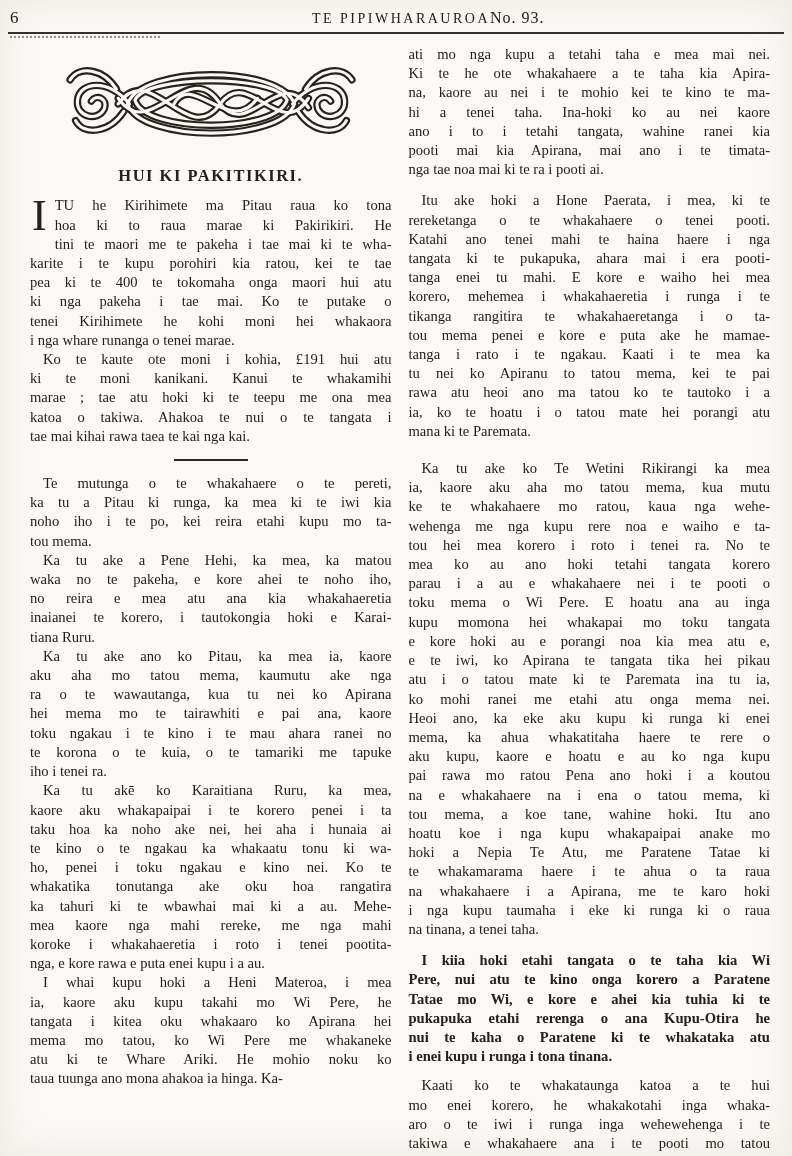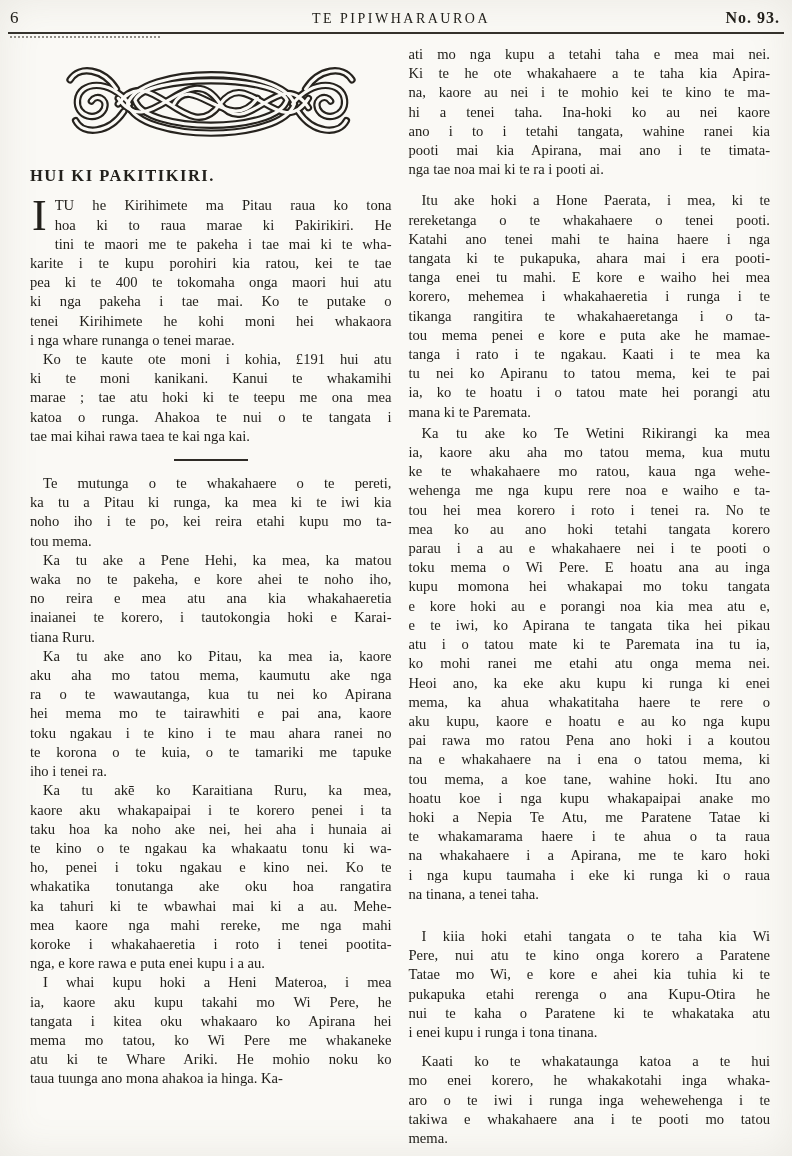--- a/index.html
+++ b/index.html
@@ -16,32 +16,32 @@
   }
   
   .masthead{
     display:grid;
     grid-template-columns:1fr auto 1fr;
     align-items:baseline;
     padding:8px 12px 0 10px;
   }
   .page-num{font-size:17px;text-align:left;}
   .paper-title{font-size:14px;letter-spacing:2.5px;text-align:center;font-weight:normal;margin-left:12px;}
-  .issue-num{font-size:16px;letter-spacing:1px;text-align:right;font-weight:bold;}
+  .issue-num{font-size:16px;letter-spacing:1px;}
   .head-rule{border-top:2.4px solid #35322c;margin:4px 8px 0 8px;}
   .head-rule-frag{width:150px;border-top:2px dotted #5a564e;margin:2px 0 0 10px;opacity:.65;}
 
   
   .cols{display:flex;gap:17px;padding:5px 22px 0 30px;}
   .col{flex:1;font-size:14.6px;line-height:19.2px;}
   .col-right{padding-top:2px;}
 
   .ornament-wrap{text-align:center;margin:9px 0 0 0;}
   .article-heading{
-    text-align:left;font-weight:bold;font-size:16.5px;
+    text-align:center;font-weight:bold;font-size:16.5px;
     letter-spacing:1.5px;margin:7px 0 11px 0;
   }
 
   .para{margin:0;}
   .tline{text-align:justify;text-align-last:justify;}
   .tline.last{text-align-last:left;}
   .tline.first{text-indent:13px;}
   .dropcap{
     float:left;
     font-size:44px;line-height:33px;height:37px;
@@ -108,21 +108,21 @@
           <div class="tline">karite i te kupu porohiri kia ratou, kei te tae</div>
           <div class="tline">pea ki te 400 te tokomaha onga maori hui atu</div>
           <div class="tline">ki nga pakeha i tae mai. Ko te putake o</div>
           <div class="tline">tenei Kirihimete he kohi moni hei whakaora</div>
           <div class="tline last">i nga whare runanga o tenei marae.</div>
         </div>
         <div class="para">
           <div class="tline first">Ko te kaute ote moni i kohia, £191 hui atu</div>
           <div class="tline">ki te moni kanikani. Kanui te whakamihi</div>
           <div class="tline">marae ; tae atu hoki ki te teepu me ona mea</div>
-          <div class="tline">katoa o runga. Ahakoa te nui o te tangata i</div>
+          <div class="tline">katoa o takiwa. Ahakoa te nui o te tangata i</div>
           <div class="tline last">tae mai kihai rawa taea te kai nga kai.</div>
         </div>
         <div class="sect-divider"></div>
         <div class="para">
           <div class="tline first">Te mutunga o te whakahaere o te pereti,</div>
           <div class="tline">ka tu a Pitau ki runga, ka mea ki te iwi kia</div>
           <div class="tline">noho iho i te po, kei reira etahi kupu mo ta-</div>
           <div class="tline last">tou mema.</div>
         </div>
         <div class="para">
@@ -178,24 +178,25 @@
           <div class="tline first">Itu ake hoki a Hone Paerata, i mea, ki te</div>
           <div class="tline">rereketanga o te whakahaere o tenei pooti.</div>
           <div class="tline">Katahi ano tenei mahi te haina haere i nga</div>
           <div class="tline">tangata ki te pukapuka, ahara mai i era pooti-</div>
           <div class="tline">tanga enei tu mahi. E kore e waiho hei mea</div>
           <div class="tline">korero, mehemea i whakahaeretia i runga i te</div>
           <div class="tline">tikanga rangitira te whakahaeretanga i o ta-</div>
           <div class="tline">tou mema penei e kore e puta ake he mamae-</div>
           <div class="tline">tanga i rato i te ngakau. Kaati i te mea ka</div>
           <div class="tline">tu nei ko Apiranu to tatou mema, kei te pai</div>
+          <div class="tline">rawa atu heoi ano ma tatou ko te tautoko i a</div>
           <div class="tline">ia, ko te hoatu i o tatou mate hei porangi atu</div>
           <div class="tline last">mana ki te Paremata.</div>
         </div>
-        <div class="para" style="margin-top: 2px;">
+        <div class="para" style="margin-top: 18px;">
           <div class="tline first">Ka tu ake ko Te Wetini Rikirangi ka mea</div>
           <div class="tline">ia, kaore aku aha mo tatou mema, kua mutu</div>
           <div class="tline">ke te whakahaere mo ratou, kaua nga wehe-</div>
           <div class="tline">wehenga me nga kupu rere noa e waiho e ta-</div>
           <div class="tline">tou hei mea korero i roto i tenei ra. No te</div>
           <div class="tline">mea ko au ano hoki tetahi tangata korero</div>
           <div class="tline">parau i a au e whakahaere nei i te pooti o</div>
           <div class="tline">toku mema o Wi Pere. E hoatu ana au inga</div>
           <div class="tline">kupu momona hei whakapai mo toku tangata</div>
           <div class="tline">e kore hoki au e porangi noa kia mea atu e,</div>
@@ -208,21 +209,21 @@
           <div class="tline">pai rawa mo ratou Pena ano hoki i a koutou</div>
           <div class="tline">na e whakahaere na i ena o tatou mema, ki</div>
           <div class="tline">tou mema, a koe tane, wahine hoki. Itu ano</div>
           <div class="tline">hoatu koe i nga kupu whakapaipai anake mo</div>
           <div class="tline">hoki a Nepia Te Atu, me Paratene Tatae ki</div>
           <div class="tline">te whakamarama haere i te ahua o ta raua</div>
           <div class="tline">na whakahaere i a Apirana, me te karo hoki</div>
           <div class="tline">i nga kupu taumaha i eke ki runga ki o raua</div>
           <div class="tline last">na tinana, a tenei taha.</div>
         </div>
-        <div class="para" style="margin-top: 23px;">
+        <div class="para" style="margin-top: 12px; font-weight: bold;">
           <div class="tline first">I kiia hoki etahi tangata o te taha kia Wi</div>
           <div class="tline">Pere, nui atu te kino onga korero a Paratene</div>
           <div class="tline">Tatae mo Wi, e kore e ahei kia tuhia ki te</div>
           <div class="tline">pukapuka etahi rerenga o ana Kupu-Otira he</div>
           <div class="tline">nui te kaha o Paratene ki te whakataka atu</div>
           <div class="tline last">i enei kupu i runga i tona tinana.</div>
         </div>
         <div class="para" style="margin-top: 10px;">
           <div class="tline first">Kaati ko te whakataunga katoa a te hui</div>
           <div class="tline">mo enei korero, he whakakotahi inga whaka-</div>

